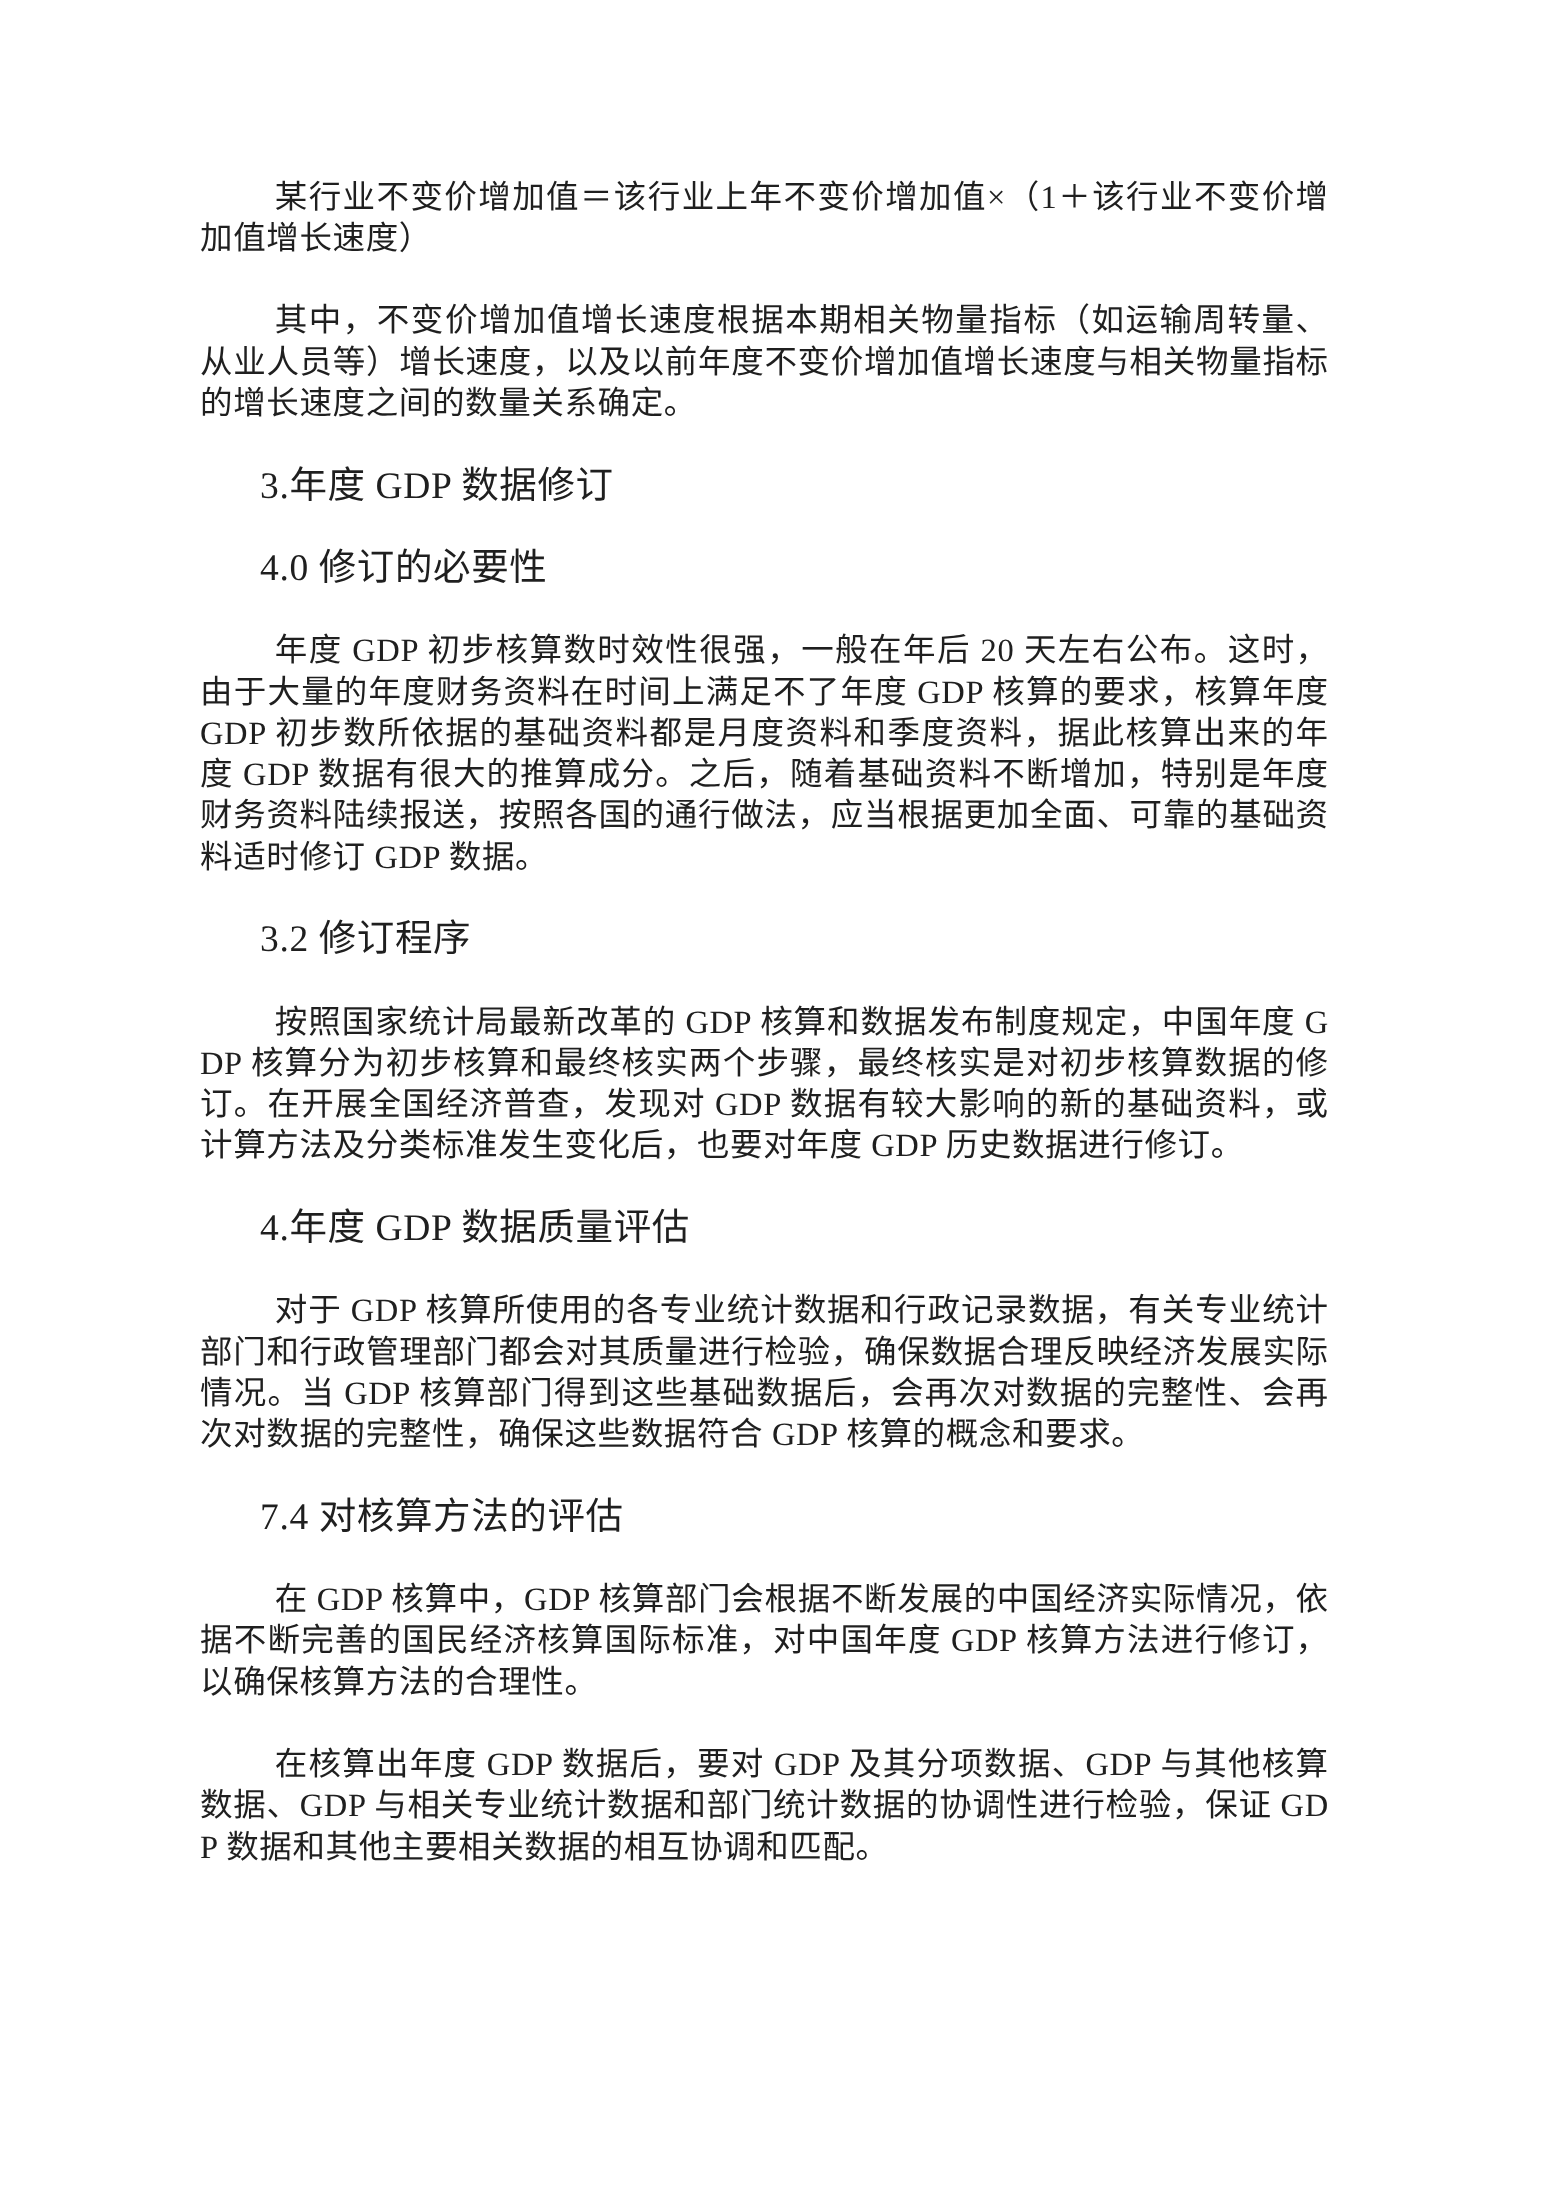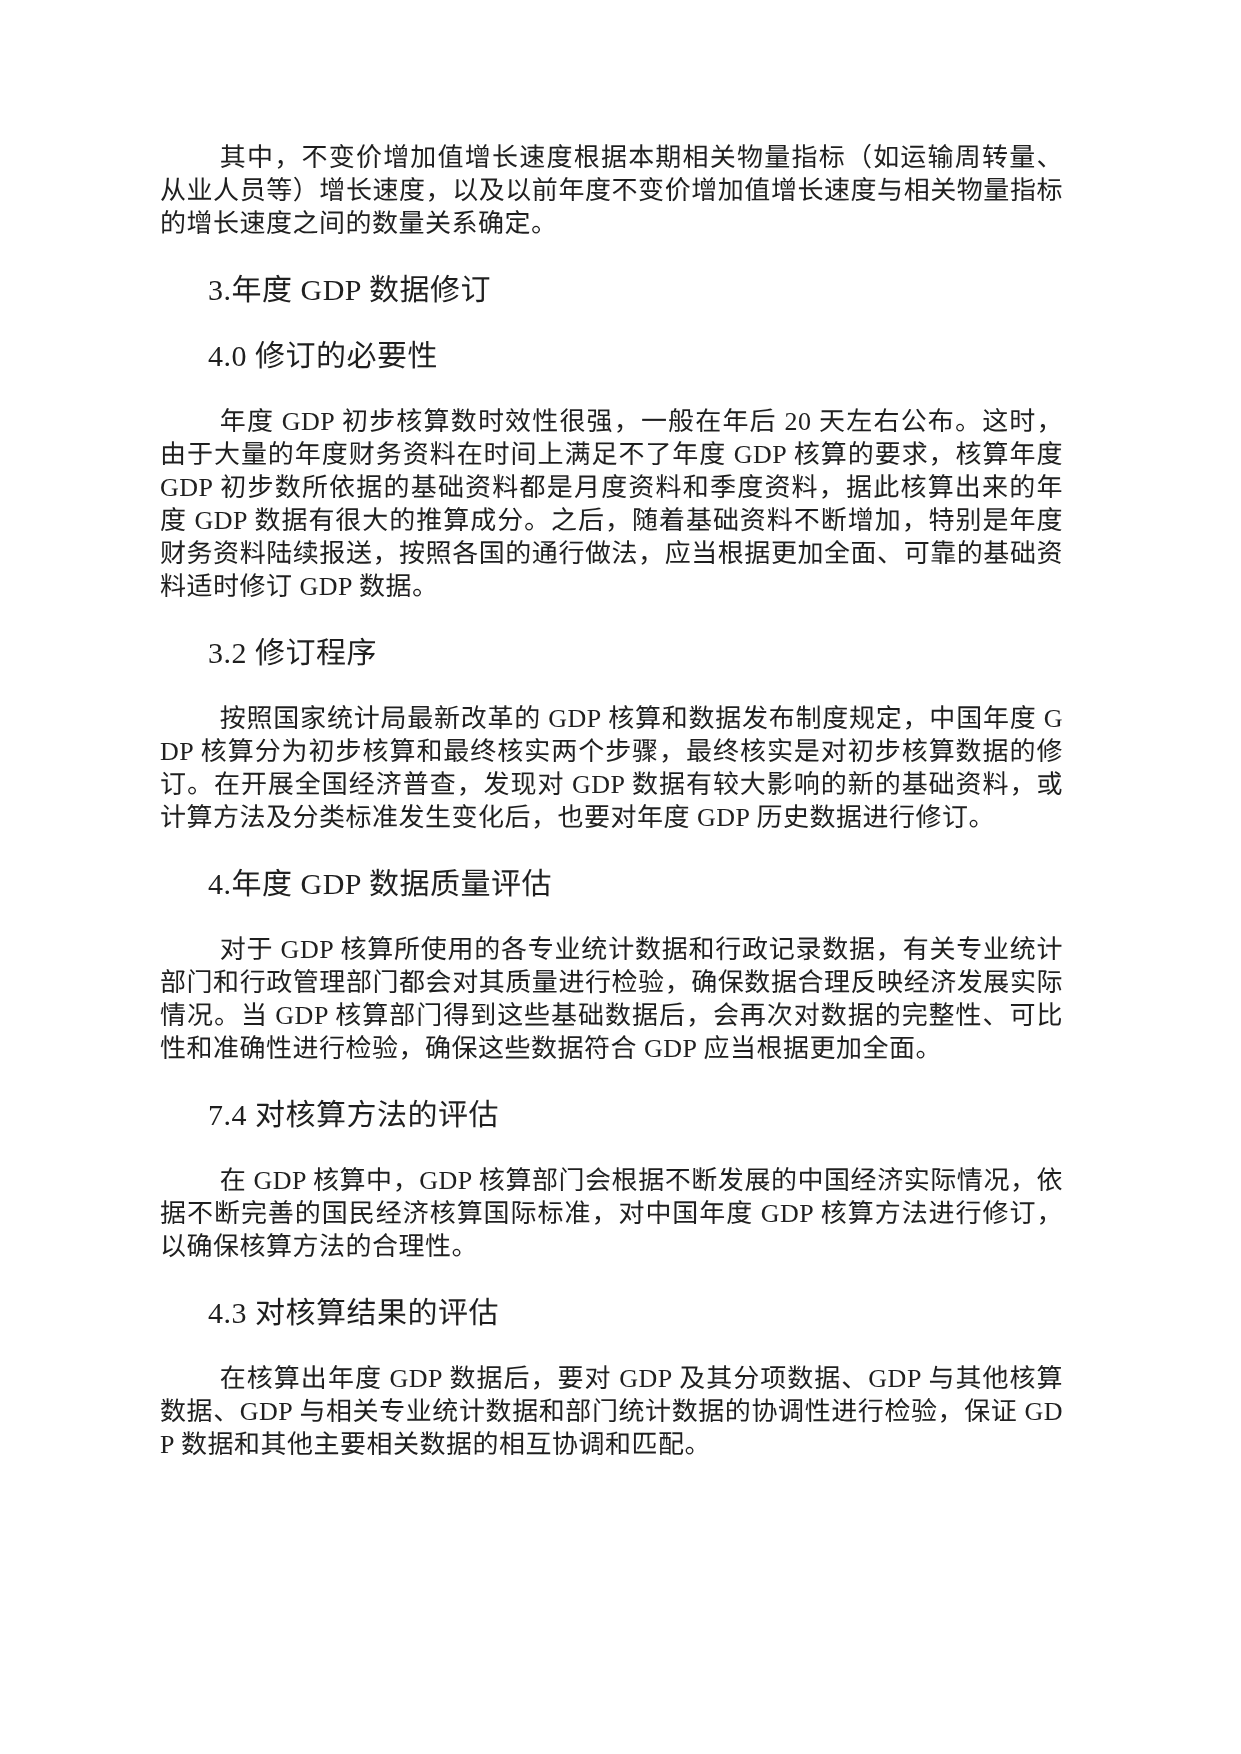--- a/index.html
+++ b/index.html
@@ -42,26 +42,26 @@
     text-indent: 1.6em;
     letter-spacing: 0.5px;
   }
 </style>
 </head>
 <body>
 
 <div class="page">
   <main class="doc-body" id="doc-body">
 
+  <p class="para">某行业不变价增加值＝该行业上年不变价增加值×（1＋该行业不变价增加值增长速度）</p>
       <p class="para">其中，不变价增加值增长速度根据本期相关物量指标（如运输周转量、从业人员等）增长速度，以及以前年度不变价增加值增长速度与相关物量指标的增长速度之间的数量关系确定。</p>
       <p class="heading">3.年度 GDP 数据修订</p>
       <p class="heading">4.0 修订的必要性</p>
       <p class="para">年度 GDP 初步核算数时效性很强，一般在年后 20 天左右公布。这时，由于大量的年度财务资料在时间上满足不了年度 GDP 核算的要求，核算年度 GDP 初步数所依据的基础资料都是月度资料和季度资料，据此核算出来的年度 GDP 数据有很大的推算成分。之后，随着基础资料不断增加，特别是年度财务资料陆续报送，按照各国的通行做法，应当根据更加全面、可靠的基础资料适时修订 GDP 数据。</p>
       <p class="heading">3.2 修订程序</p>
       <p class="para">按照国家统计局最新改革的 GDP 核算和数据发布制度规定，中国年度 GDP 核算分为初步核算和最终核实两个步骤，最终核实是对初步核算数据的修订。在开展全国经济普查，发现对 GDP 数据有较大影响的新的基础资料，或计算方法及分类标准发生变化后，也要对年度 GDP 历史数据进行修订。</p>
       <p class="heading">4.年度 GDP 数据质量评估</p>
-      <p class="para">对于 GDP 核算所使用的各专业统计数据和行政记录数据，有关专业统计部门和行政管理部门都会对其质量进行检验，确保数据合理反映经济发展实际情况。当 GDP 核算部门得到这些基础数据后，会再次对数据的完整性、可比性和准确性进行检验，确保这些数据符合 GDP 应当根据更加全面。</p>
+      <p class="para">对于 GDP 核算所使用的各专业统计数据和行政记录数据，有关专业统计部门和行政管理部门都会对其质量进行检验，确保数据合理反映经济发展实际情况。当 GDP 核算部门得到这些基础数据后，会再次对数据的完整性、会再次对数据的完整性，确保这些数据符合 GDP 核算的概念和要求。</p>
       <p class="heading">7.4 对核算方法的评估</p>
       <p class="para">在 GDP 核算中，GDP 核算部门会根据不断发展的中国经济实际情况，依据不断完善的国民经济核算国际标准，对中国年度 GDP 核算方法进行修订，以确保核算方法的合理性。</p>
-      <p class="heading">4.3 对核算结果的评估</p>
       <p class="para">在核算出年度 GDP 数据后，要对 GDP 及其分项数据、GDP 与其他核算数据、GDP 与相关专业统计数据和部门统计数据的协调性进行检验，保证 GDP 数据和其他主要相关数据的相互协调和匹配。</p>
     </main>
 </div>
 
 </body></html>

